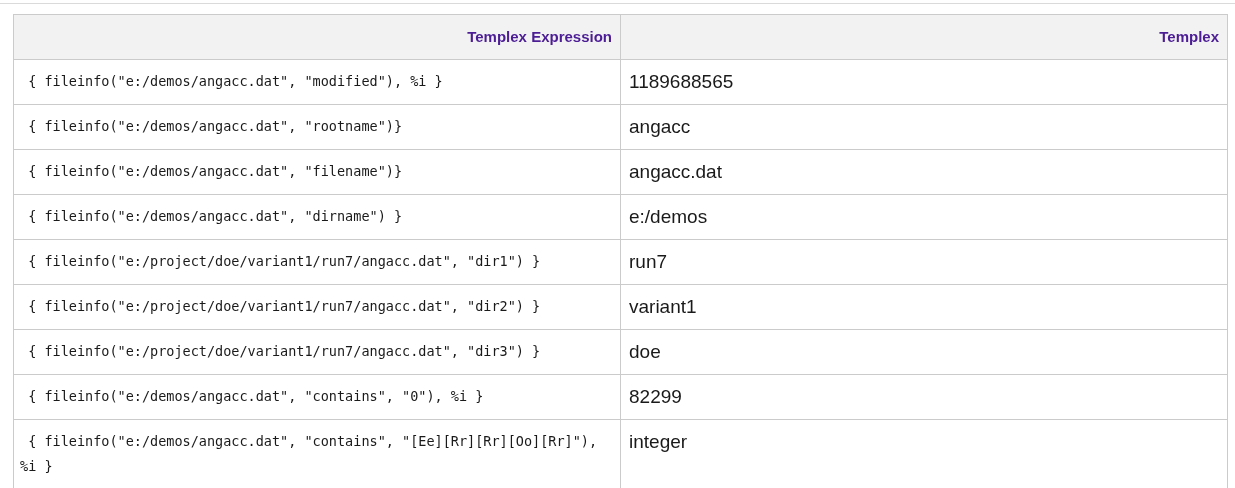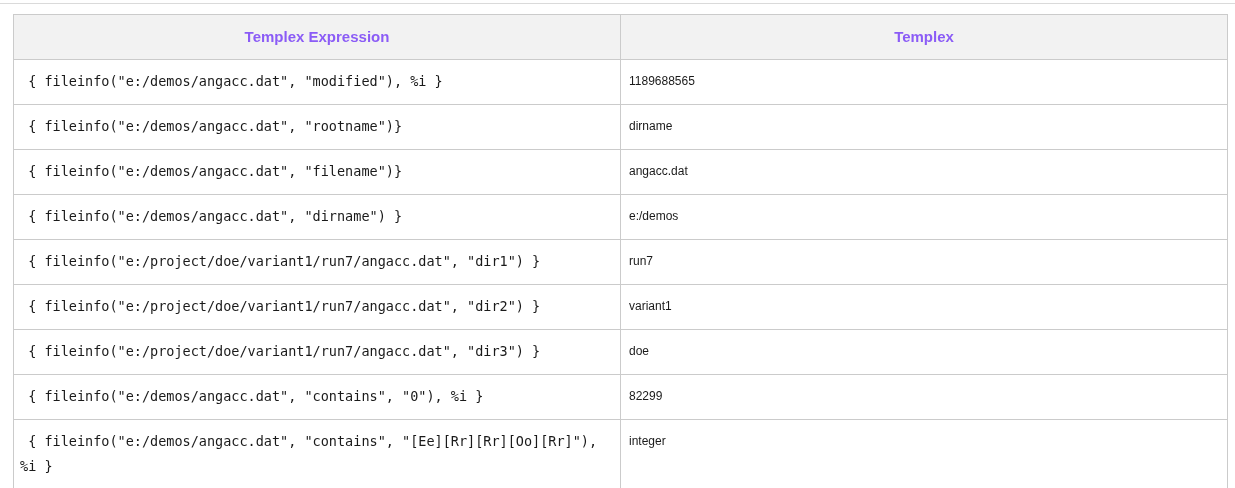--- a/index.html
+++ b/index.html
@@ -21,44 +21,44 @@
     border-collapse: collapse;
     table-layout: fixed;
     width: 1214px;
     margin: 10px 0 0 13px;
     background: #ffffff;
   }
   table.doc-table col { width: 607px; }
   table.doc-table th {
     background: #f2f2f2;
     border: 1px solid #cbcbcb;
-    text-align: center;
+    text-align: right;
     vertical-align: middle;
     padding: 12px 8px;
     font-size: 15px;
     font-weight: bold;
-    color: #8b5cf6;
+    color: #4c1d95;
     line-height: 20px;
   }
   table.doc-table td {
     border: 1px solid #cbcbcb;
     vertical-align: top;
     color: #1a1a1a;
   }
   td.expr-cell {
     font-family: "DejaVu Sans Mono", monospace;
     font-size: 13.5px;
     line-height: 25px;
     padding: 9px 6px 10px 6px;
     white-space: pre-wrap;
     word-break: normal;
     color: #222222;
   }
   td.result-cell {
-    font-size: 12px;
+    font-size: 19px;
     line-height: 25px;
     padding: 9px 8px 10px 8px;
   }
 </style>
 </head>
 <body>
 
 <div class="top-rule"></div>
 
 <table class="doc-table">
@@ -74,21 +74,21 @@
   </thead>
   <tbody id="table-body">
 
   <tr>
     <td class="expr-cell"> { fileinfo("e:/demos/angacc.dat", "modified"), %i }</td>
     <td class="result-cell">1189688565</td>
   </tr>
 
   <tr>
     <td class="expr-cell"> { fileinfo("e:/demos/angacc.dat", "rootname")}</td>
-    <td class="result-cell">dirname</td>
+    <td class="result-cell">angacc</td>
   </tr>
 
   <tr>
     <td class="expr-cell"> { fileinfo("e:/demos/angacc.dat", "filename")}</td>
     <td class="result-cell">angacc.dat</td>
   </tr>
 
   <tr>
     <td class="expr-cell"> { fileinfo("e:/demos/angacc.dat", "dirname") }</td>
     <td class="result-cell">e:/demos</td>

